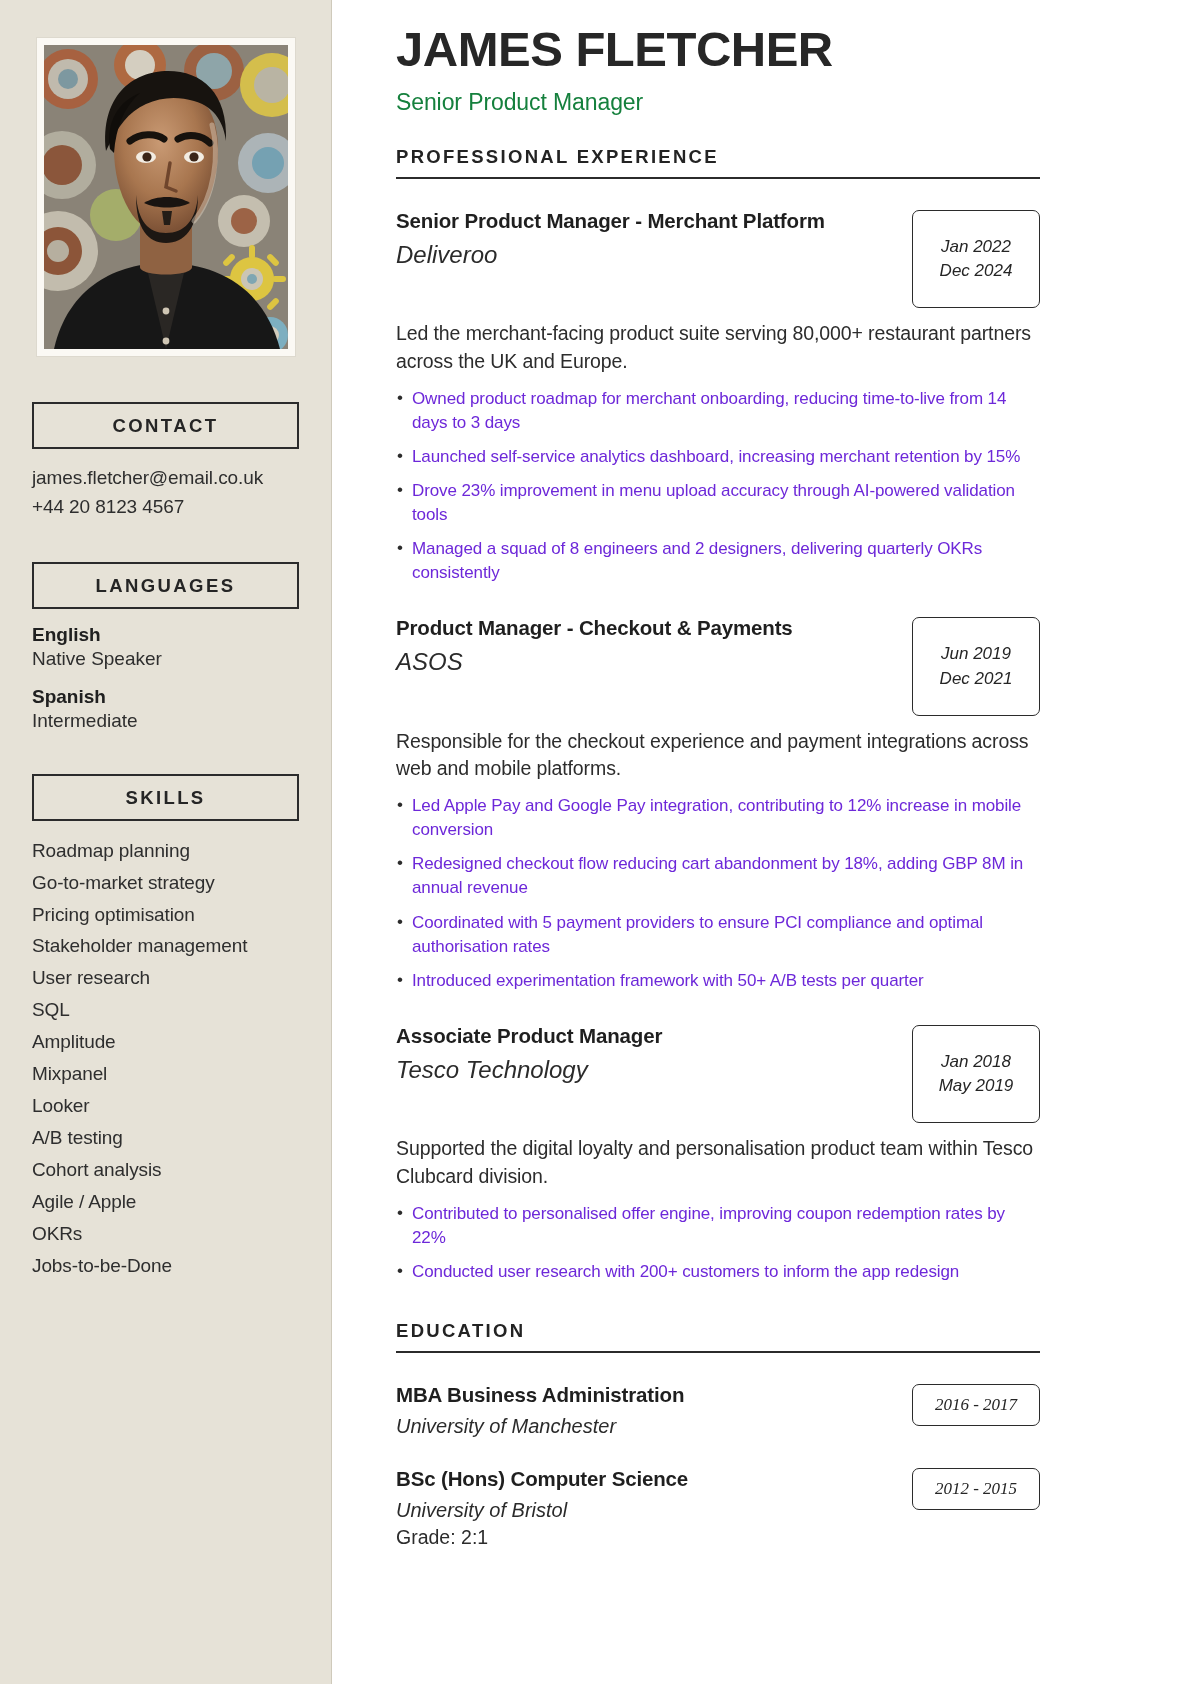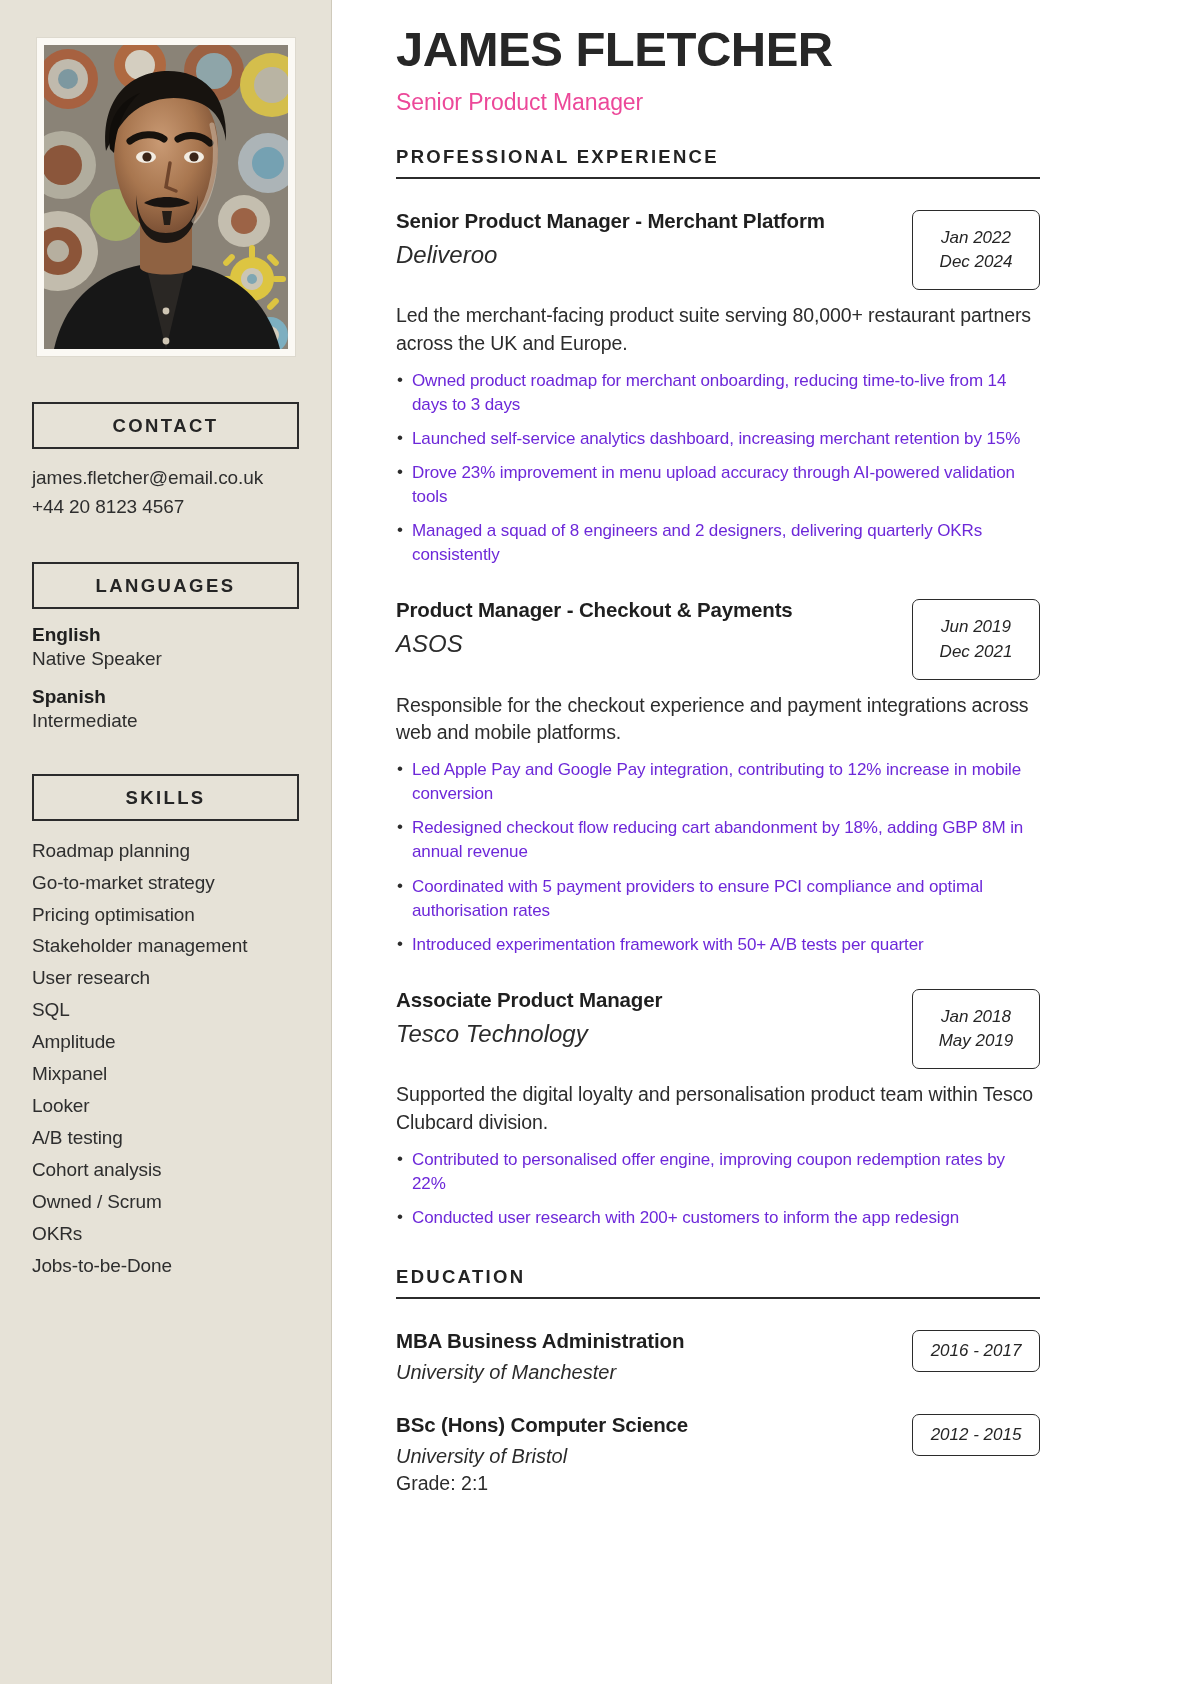--- a/index.html
+++ b/index.html
@@ -95,21 +95,21 @@
   .name {
     font-size:49px;
     font-weight:bold;
     letter-spacing:-0.5px;
     color:#272727;
     line-height:1.12;
     margin-bottom:12px;
   }
   .job-title {
     font-size:23px;
-    color:#ec4899;
+    color:#15803d;
     font-weight:normal;
     margin-bottom:30px;
     letter-spacing:-0.1px;
   }
   .sec-head {
     font-size:18.5px;
     font-weight:bold;
     letter-spacing:2.3px;
     color:#232323;
     border-bottom:2.5px solid #2b2b2b;
@@ -138,31 +138,31 @@
     font-size:24px;
     font-style:italic;
     color:#2b2b2b;
     line-height:1.4;
     margin-top:3px;
   }
   .date-badge {
     flex:0 0 auto;
     border:1.8px solid #2b2b2b;
     border-radius:7px;
-    padding:15px 17px;
+    padding:24px 17px;
     text-align:center;
     font-size:17px;
     font-style:italic;
     color:#252525;
     line-height:1.42;
     white-space:nowrap;
     margin-top:2px;
     min-width:128px;
   }
-  .date-badge.single { padding:8px 17px; }
+  .date-badge.single { padding:8px 17px;font-family:Liberation Serif, serif; }
   .entry-summary {
     font-size:19.5px;
     color:#2c2c2c;
     line-height:1.42;
     margin-top:12px;
     letter-spacing:-0.1px;
   }
   .bullets { list-style:none; margin-top:11px; }
   .bullets li {
     position:relative;
@@ -332,21 +332,21 @@
       <div class="skill-item">Go-to-market strategy</div>
       <div class="skill-item">Pricing optimisation</div>
       <div class="skill-item">Stakeholder management</div>
       <div class="skill-item">User research</div>
       <div class="skill-item">SQL</div>
       <div class="skill-item">Amplitude</div>
       <div class="skill-item">Mixpanel</div>
       <div class="skill-item">Looker</div>
       <div class="skill-item">A/B testing</div>
       <div class="skill-item">Cohort analysis</div>
-      <div class="skill-item">Owned / Scrum</div>
+      <div class="skill-item">Agile / Apple</div>
       <div class="skill-item">OKRs</div>
       <div class="skill-item">Jobs-to-be-Done</div>
     </div>
 
   </aside>
 
   <main class="main">
 
     <h1 class="name">JAMES FLETCHER</h1>
     <div class="job-title">Senior Product Manager</div>

